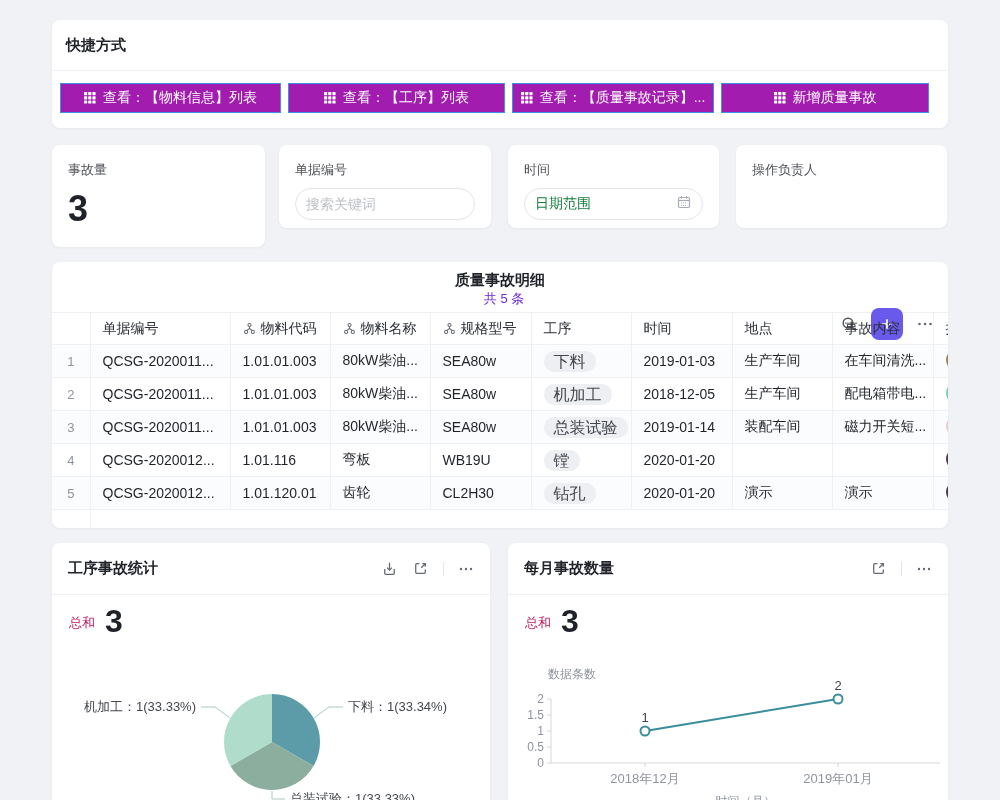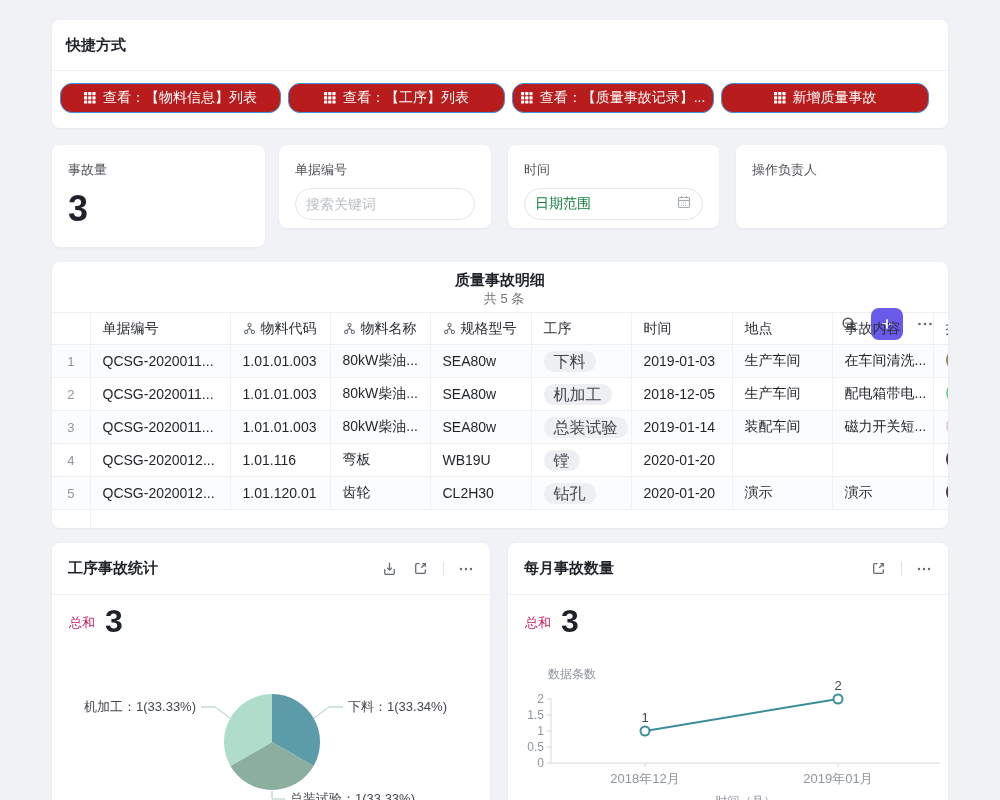--- a/index.html
+++ b/index.html
@@ -8,39 +8,39 @@
   .page { position:relative; width:1000px; height:800px; background:#f0f2f5; overflow:hidden; }
   .card { position:absolute; background:#fff; border-radius:8px; box-shadow:0 1px 3px rgba(31,35,41,.05); }
 
   
   #shortcuts-card { left:52px; top:20px; width:896px; height:108px; }
   .card-title-row { height:50px; display:flex; align-items:center; padding:0 14px; }
   .card-title { font-size:15px; font-weight:700; color:#1f2329; }
   .h-divider { height:1px; background:#eff0f2; }
   .shortcut-buttons { display:flex; gap:7px; padding:12px 8px 0 8px; }
   .shortcut-button { height:30px; display:flex; align-items:center; justify-content:center; gap:7px;
-    background:#b91c1c; border:1px solid #3A93E4; border-radius:12px; color:#fff; font-size:14px; cursor:pointer; }
+    background:#a21caf; border:1px solid #3A93E4; border-radius:0; color:#fff; font-size:14px; cursor:pointer; }
 
   
   .stat-label { padding:16px 16px 0 16px; font-size:13px; color:#4e5156; }
   .stat-value { padding:12px 16px 0 16px; font-size:36px; font-weight:600; color:#1f2329; line-height:1; }
   #stat-card-accident { left:52px; top:145px; width:213px; height:102px; }
   #stat-card-doc      { left:279px; top:145px; width:212px; height:83px; }
   #stat-card-time     { left:508px; top:145px; width:211px; height:83px; }
   #stat-card-operator { left:736px; top:145px; width:211px; height:83px; }
   .input-box { margin:9px 16px 0 16px; height:32px; border:1px solid #e3e5e9; border-radius:16px;
     display:flex; align-items:center; padding:0 10px; background:#fff; }
   .input-box input { border:none; outline:none; width:100%; font-size:14px; color:#1f2329; background:transparent; }
   .input-box input::placeholder { color:#bcc0c7; }
   .fake-placeholder { flex:1; font-size:14px; color:#15803d; white-space:nowrap; overflow:hidden; }
 
   
   #table-card { left:52px; top:262px; width:896px; height:266px; overflow:hidden; }
   .table-title-row { height:50px; display:flex; align-items:center; padding:9px 14px;flex-direction:column; }
-  .table-count { margin-left:8px; font-size:13px; color:#737373; }
+  .table-count { margin-left:8px; font-size:13px; color:#6d28d9; }
   .table-actions { margin-left:auto; display:flex; align-items:center; gap:13px; }
   .icon-btn { display:flex; align-items:center; justify-content:center; cursor:pointer; background:none; border:none; }
   .add-btn { width:32px; height:32px; border-radius:8px; background:#6A5AEC; display:flex; align-items:center; justify-content:center; border:none; cursor:pointer; }
   table { border-collapse:collapse; table-layout:fixed; width:961px; font-size:14px; color:#1f2329; }
   th, td { height:33px; padding:0 12px; text-align:left; font-weight:400; white-space:nowrap; overflow:hidden;
     border-bottom:1px solid #eff0f2; border-right:1px solid #eff0f2; }
   th { height:32px; border-top:1px solid #eff0f2; color:#2b2f36; }
   th:last-child, td:last-child { border-right:none; }
   tr.odd td { background:#fbfcfd; }
   td.rownum, th.rownum { text-align:center; color:#8f959e; font-size:13px; padding:0 4px; }

